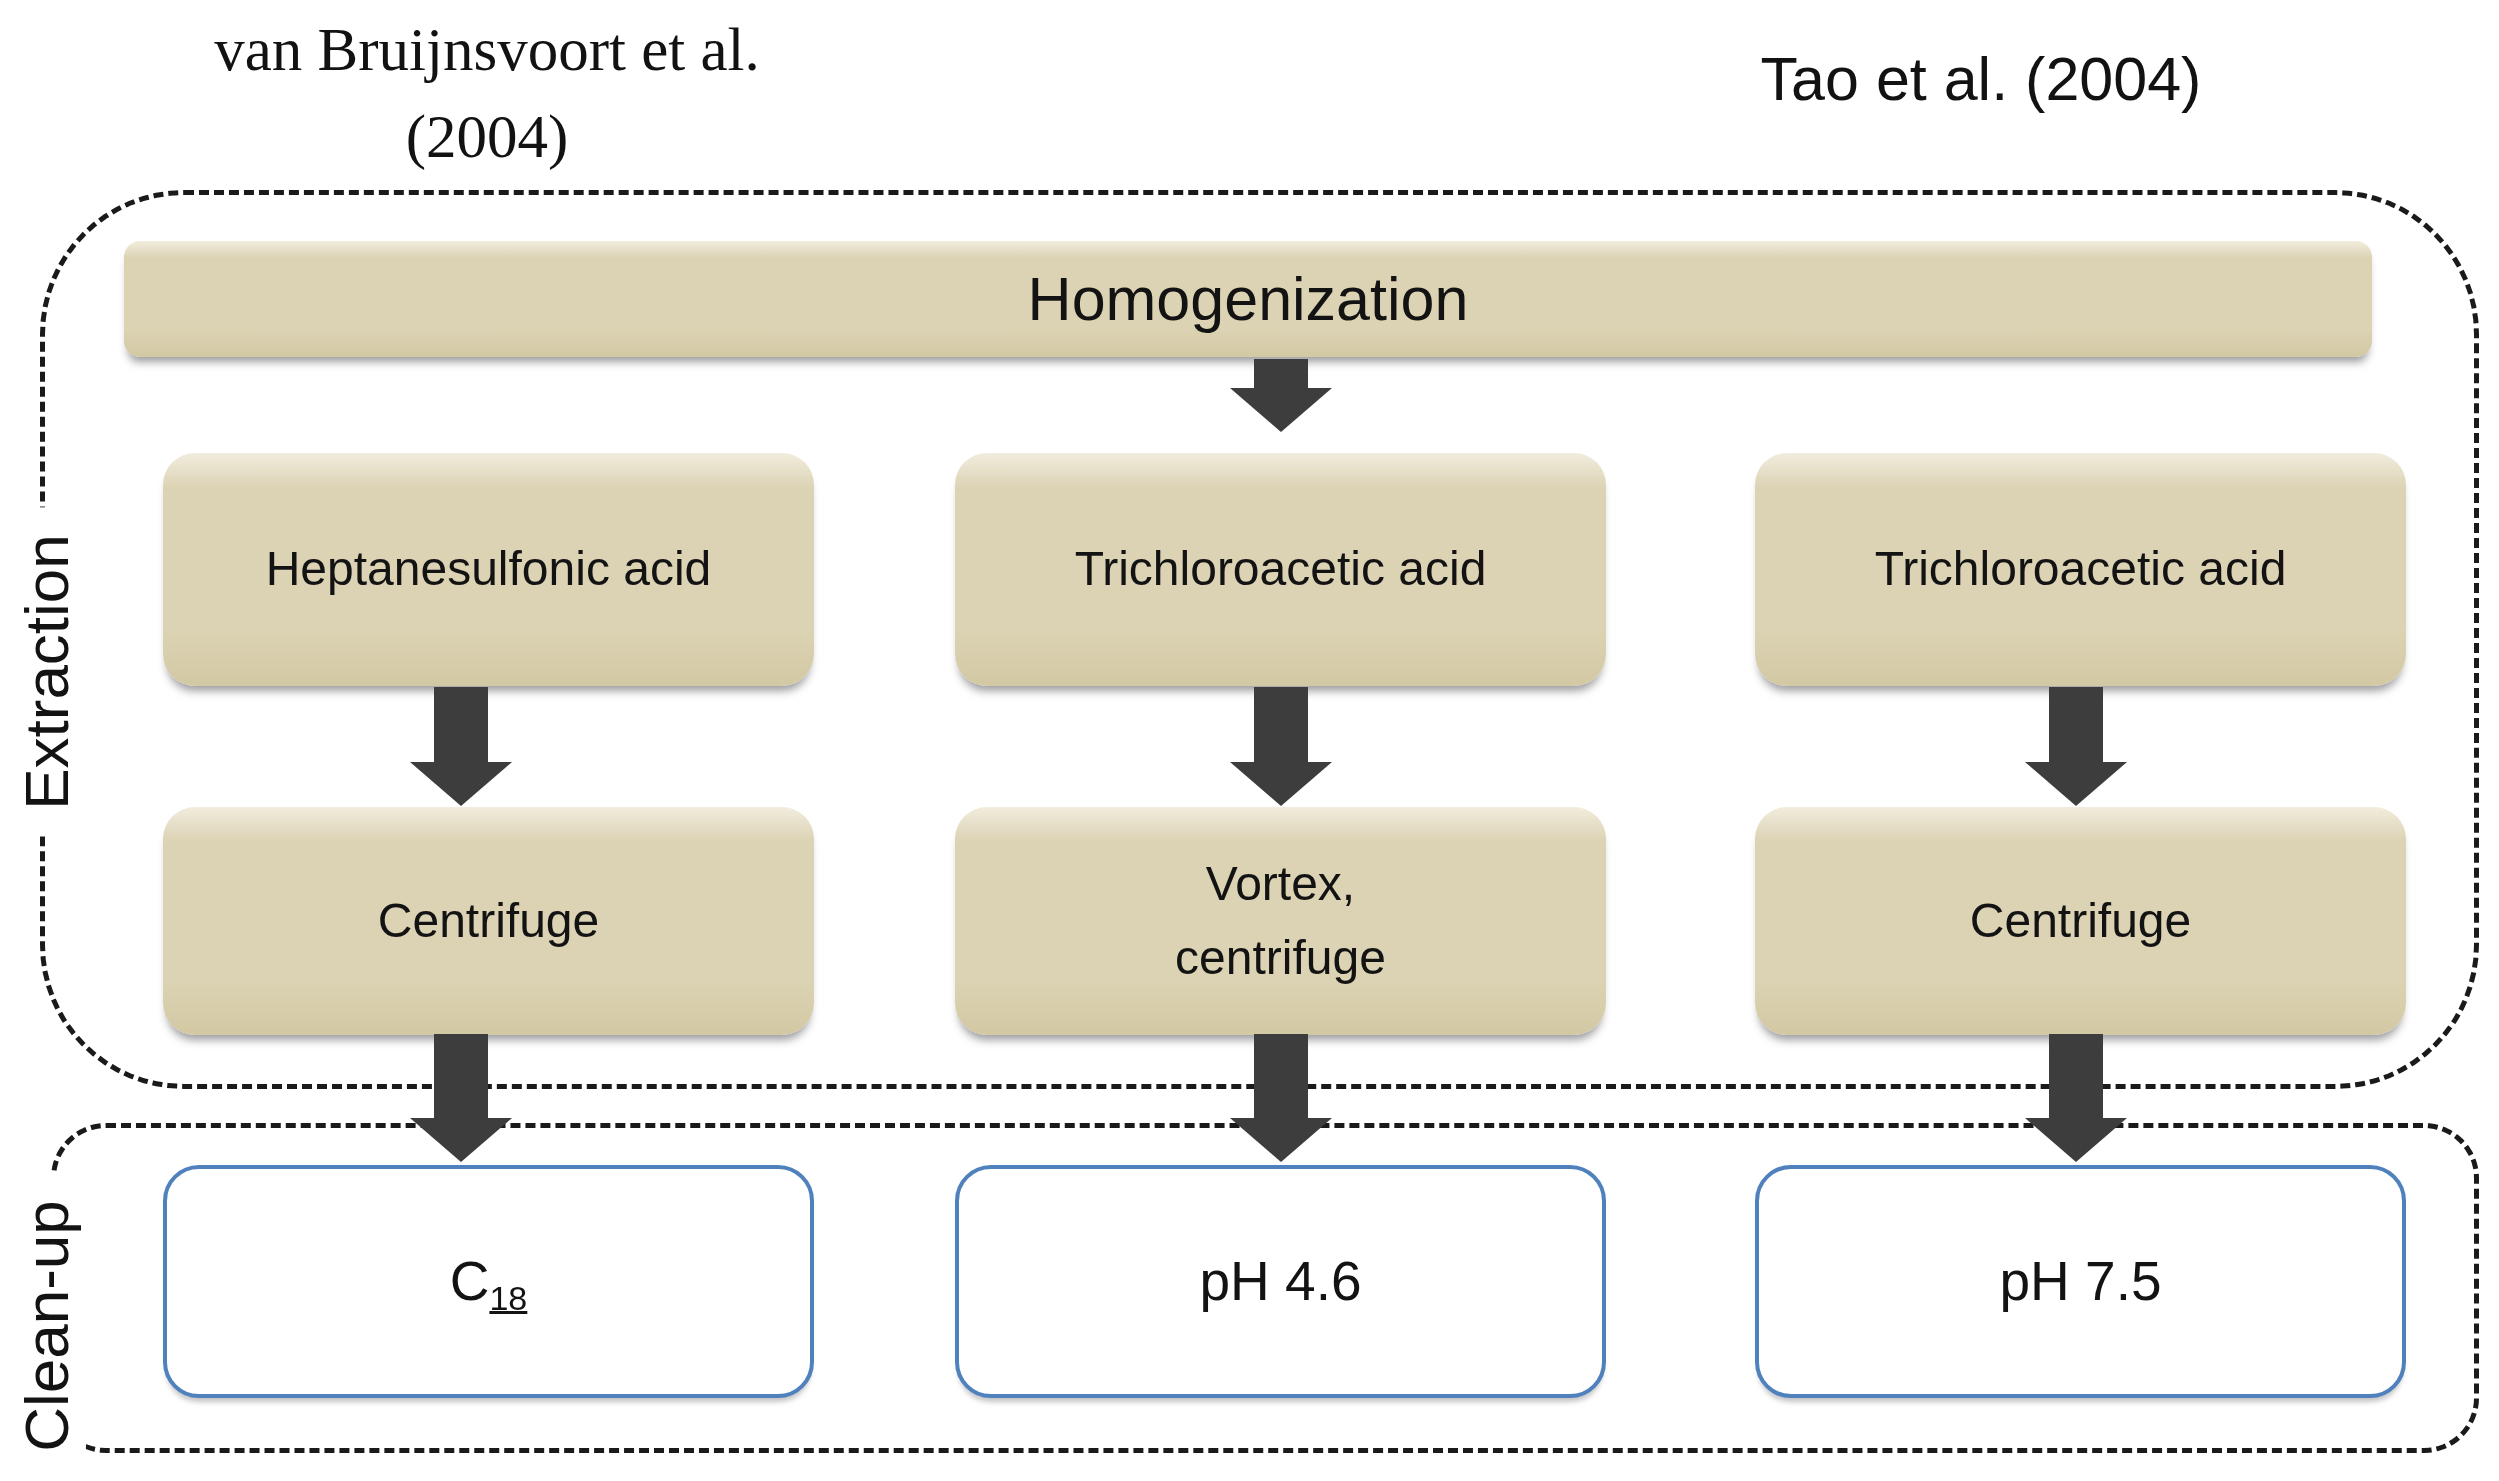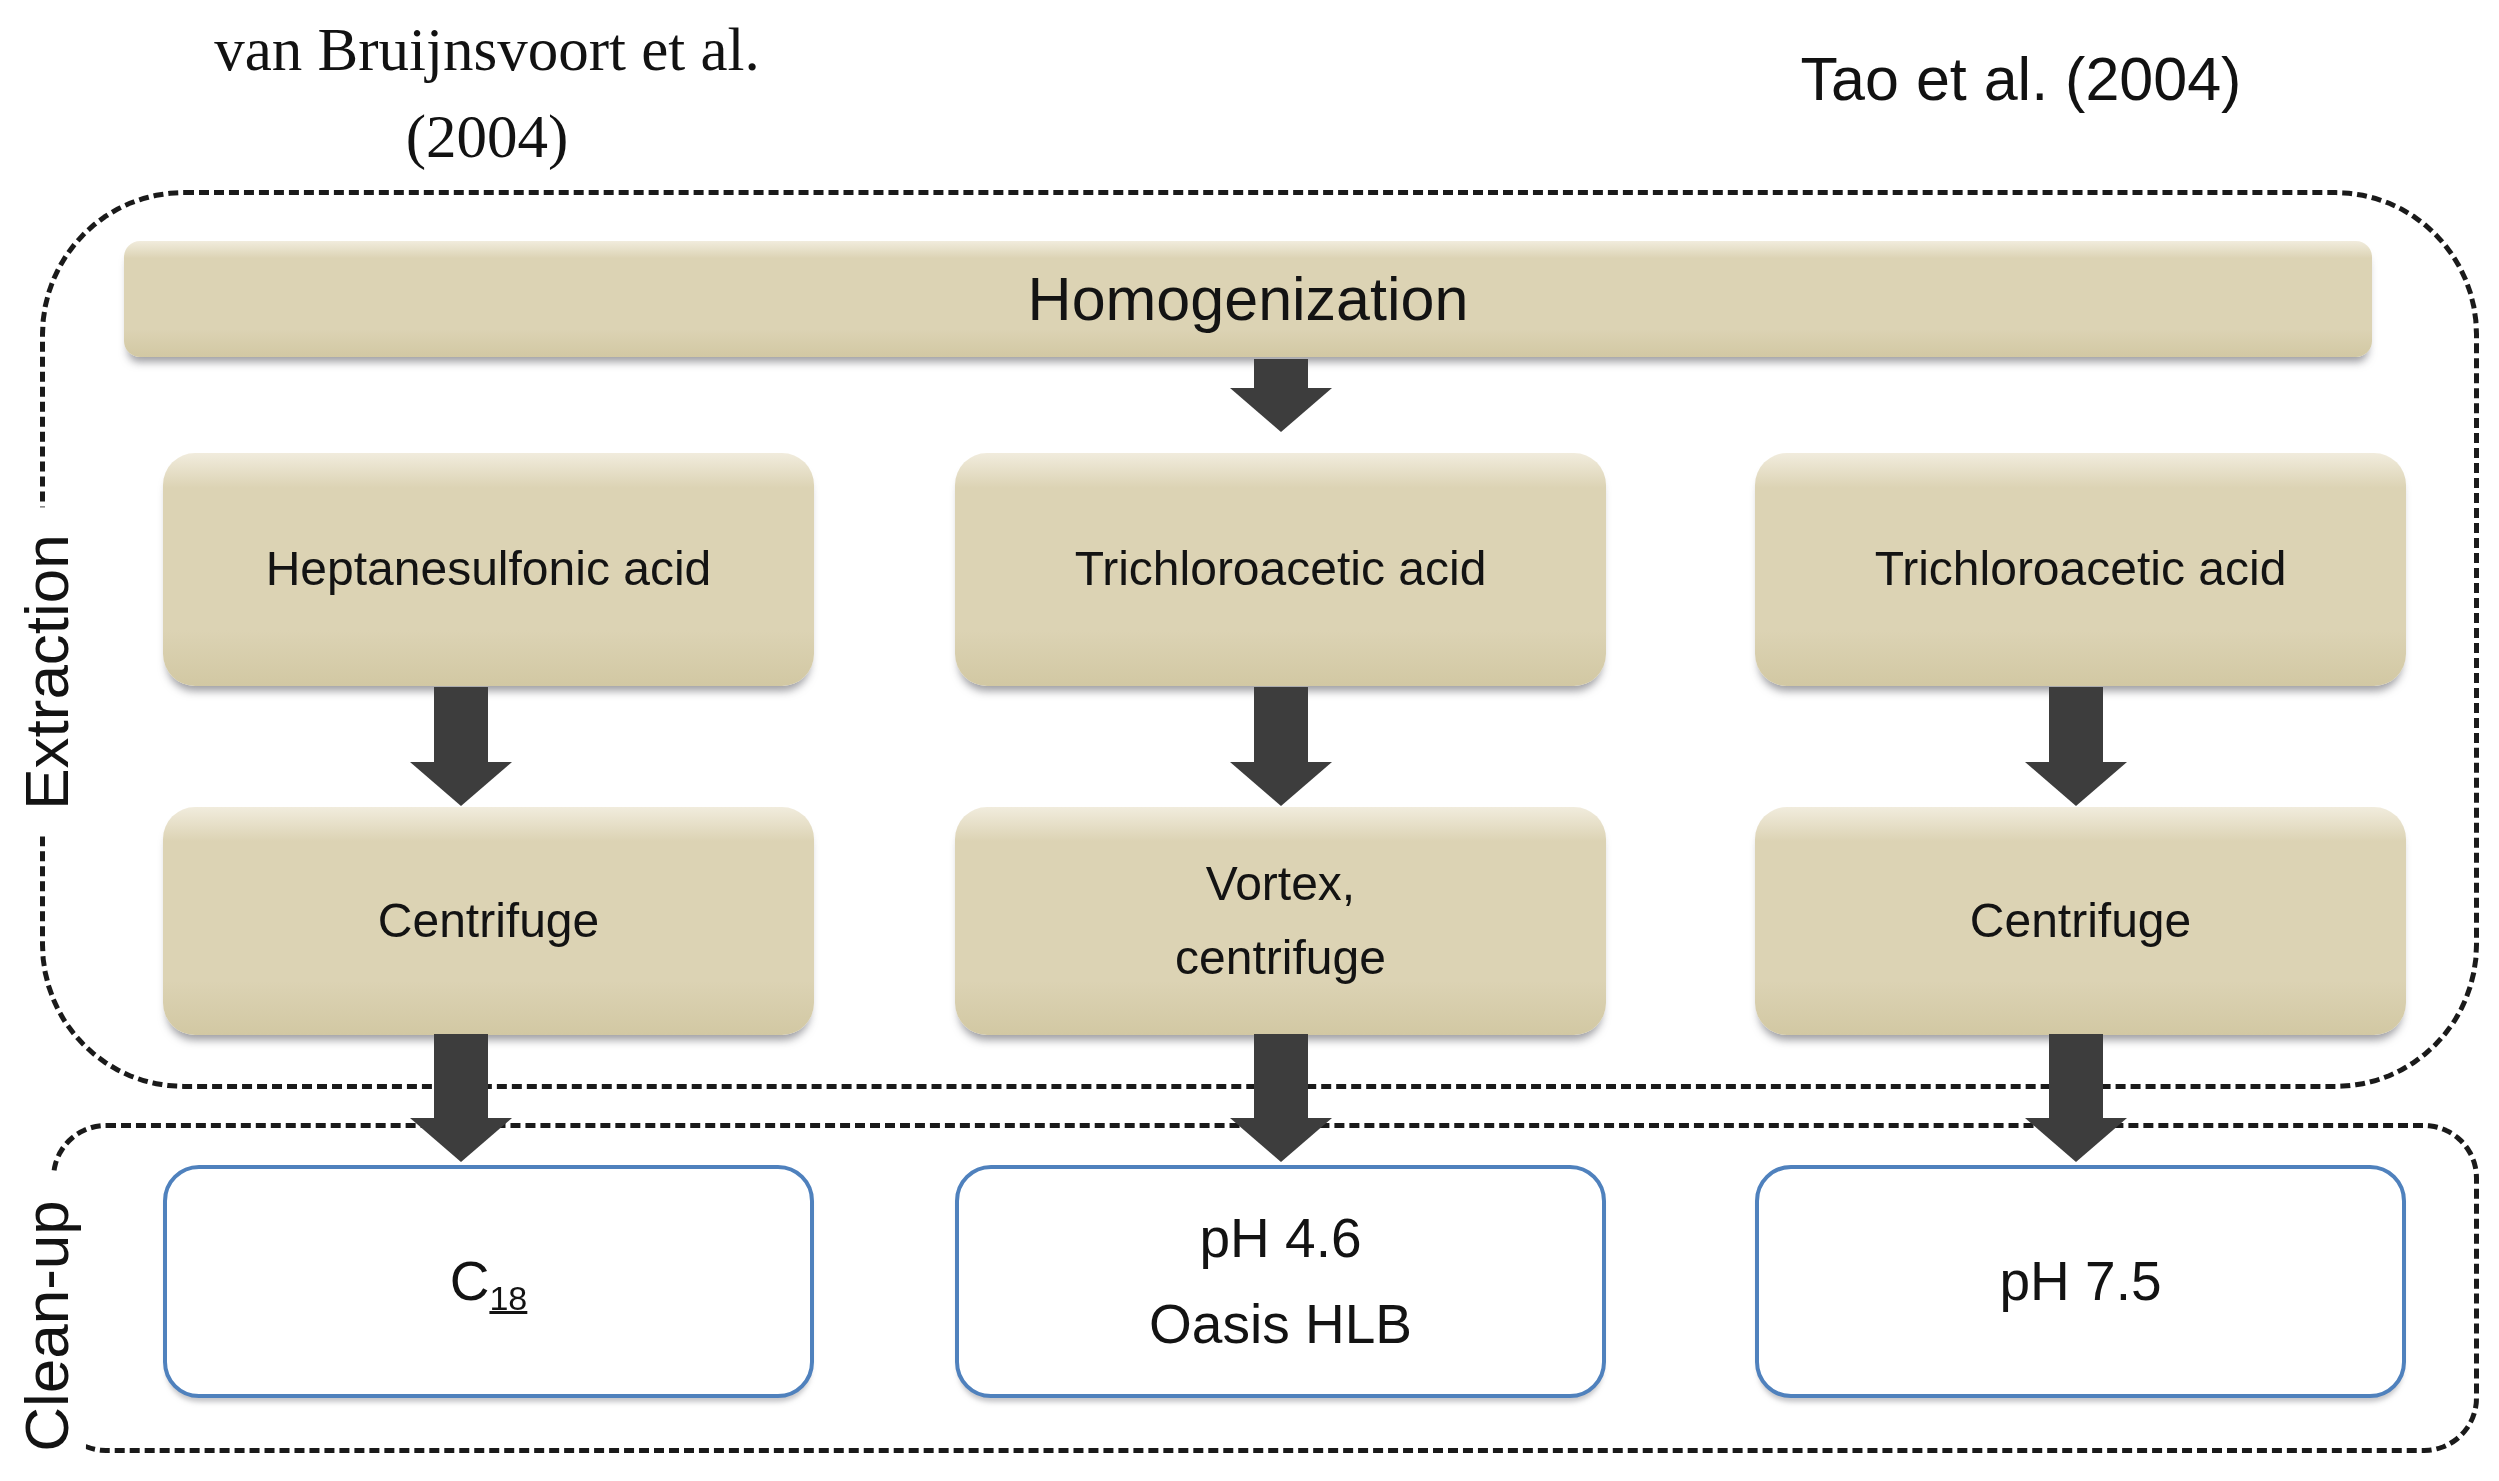--- a/index.html
+++ b/index.html
@@ -15,21 +15,21 @@
   .hdr{
     position:absolute;
     text-align:center;
     font-size:61px;
     line-height:1.42;
     color:#121212;
     z-index:5;
   }
   .hdr1{left:141px;top:7px;width:692px;font-family:Liberation Serif, serif;}
   .hdr2{left:964px;top:36px;width:634px;}
-  .hdr3{left:1704px;top:36px;width:634px;}
+  .hdr3{left:1664px;top:36px;width:634px;}
 
   
   .region{
     position:absolute;
     box-sizing:border-box;
     border:5.2px dashed var(--dashed-border,#1a1a1a);
     z-index:1;
     background:transparent;
   }
   .region-extraction{left:40px;top:190px;width:2439px;height:899px;border-radius:144px;}
@@ -196,20 +196,19 @@
   <div class="arrow a6">
     <div class="shaft"></div>
     <div class="head"></div>
   </div>
 
   <div class="cbox c1">
     <span><span>C</span><span class="sub18">18</span></span>
   </div>
   <div class="cbox c2">
     <span>pH 4.6</span>
-    <span>Oasis HLB</span>
   </div>
   <div class="cbox c3">
     <span>pH 7.5</span>
   </div>
 
 </div>
 
 
 </body></html>

